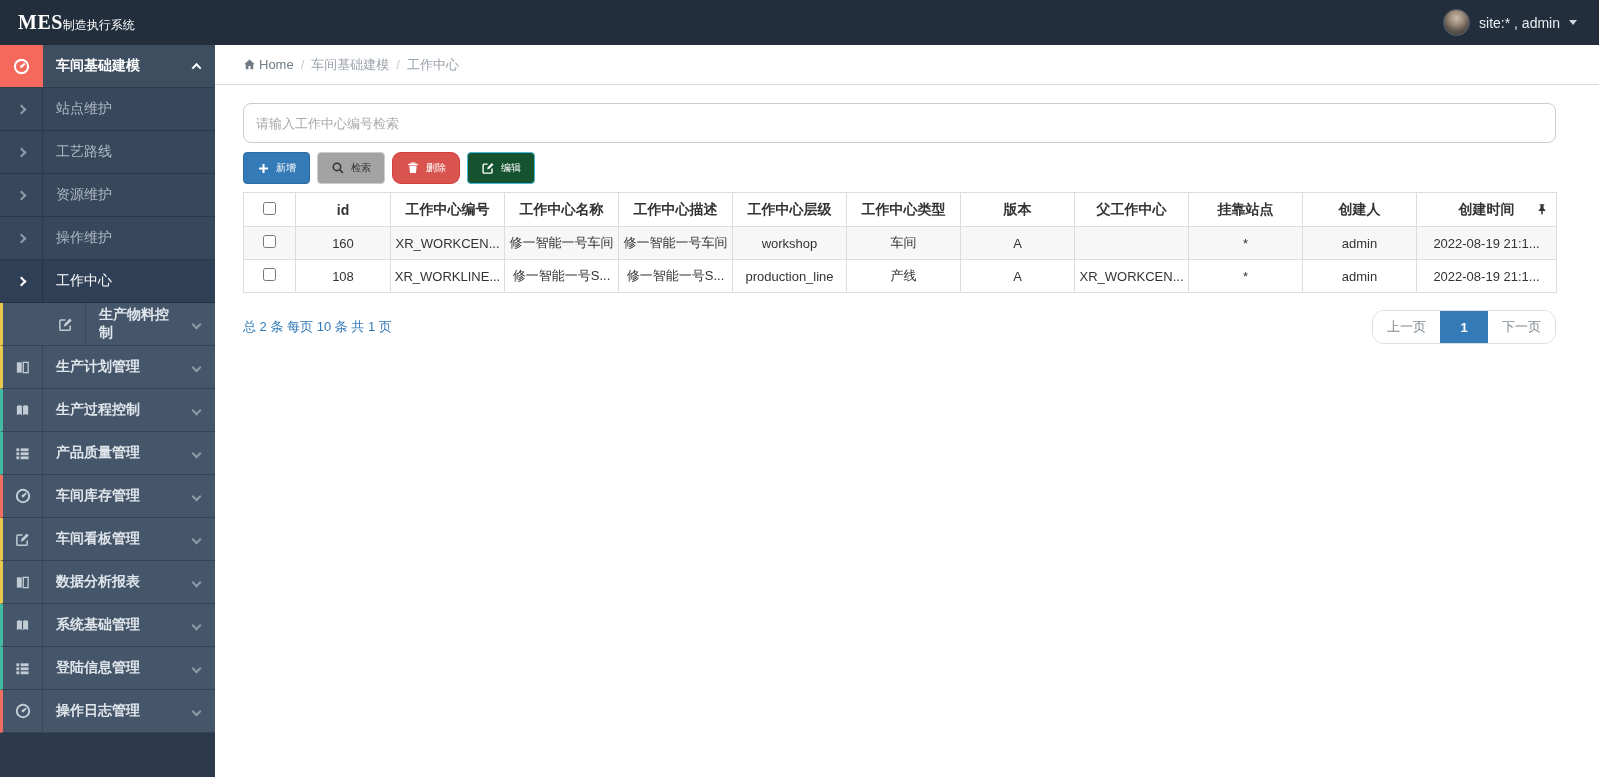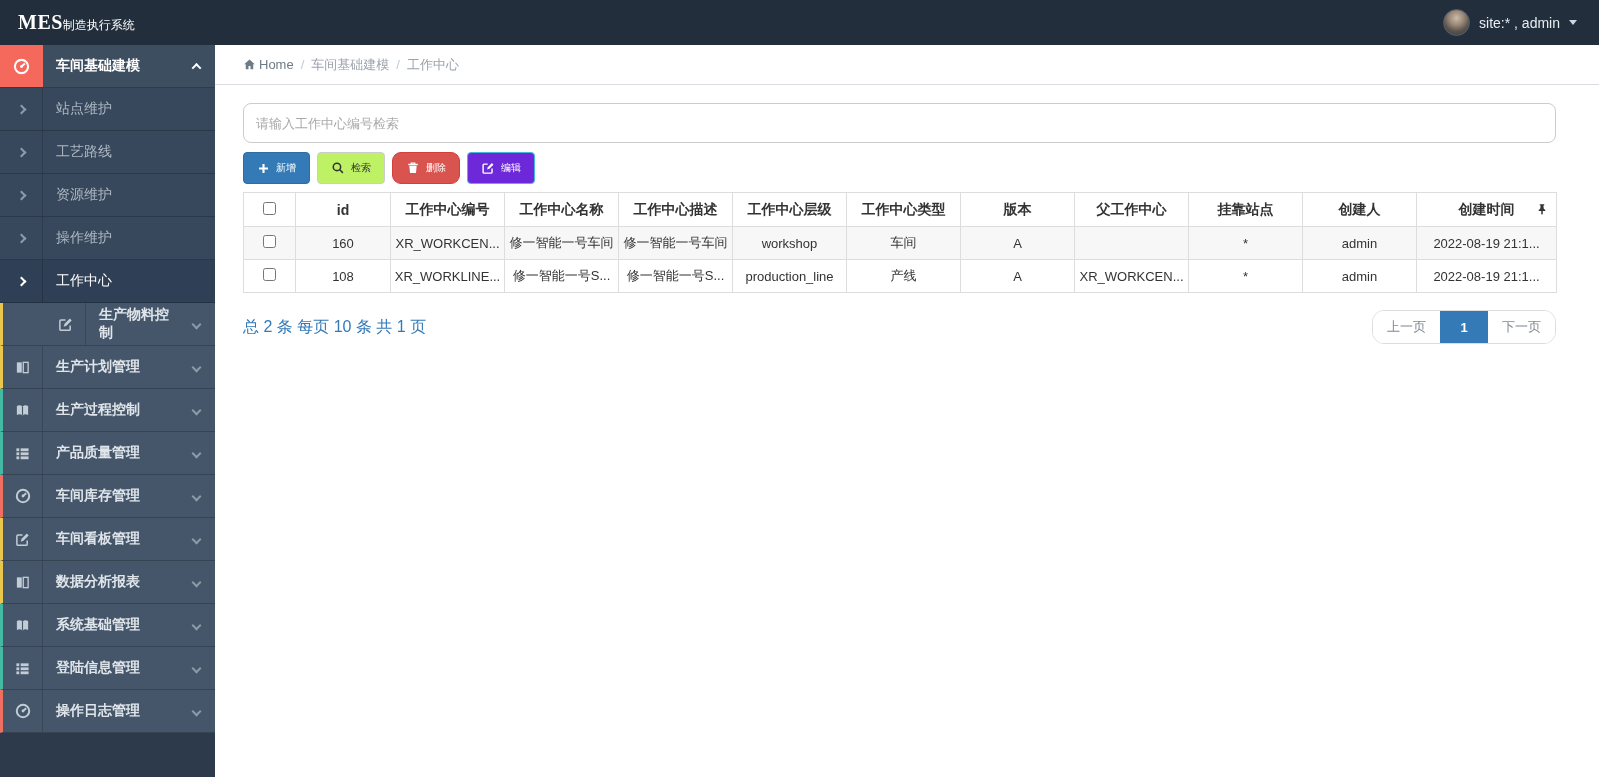--- a/index.html
+++ b/index.html
@@ -78,34 +78,34 @@
   }
   .search-input::placeholder { color:#a9a9a9; }
 
   .btn-row { margin-top:9px; display:flex; gap:7px; }
   .btn {
     height:32px; padding:0 13px; border-radius:4px; font-size:10px;
     display:inline-flex; align-items:center; gap:6px; cursor:pointer; border:1px solid transparent;
     font-family:"Liberation Sans","DejaVu Sans",sans-serif;
   }
   .btn-primary { background:#337ab7; border-color:#2e6da4; color:#fff; }
-  .btn-default { background:#bef264; border-color:#ccc; color:#333; }
+  .btn-default { background:#a3a3a3; border-color:#ccc; color:#333; }
   .btn-danger  { background:#d9534f; border-color:#d43f3a; color:#fff;border-radius:9px; }
-  .btn-info    { background:#6d28d9; border-color:#46b8da; color:#fff; }
+  .btn-info    { background:#14532d; border-color:#46b8da; color:#fff; }
 
   table.grid { margin-top:8px; border-collapse:collapse; table-layout:fixed; width:1313px; }
   table.grid th, table.grid td { border:1px solid #ddd; text-align:center; overflow:hidden; white-space:nowrap; }
   table.grid th { height:34px; font-size:14px; font-weight:bold; color:#333; position:relative; }
   table.grid td { height:33px; font-size:13px; color:#333; }
   tr.striped td { background:#f7f7f7; }
   .pin { position:absolute; right:8px; top:10px; color:#333; cursor:pointer; }
   input[type=checkbox] { width:13px; height:13px; cursor:pointer; }
 
   .pager-row { margin-top:17px; display:flex; justify-content:space-between; align-items:center; width:1313px; }
-  .pager-summary { color:#337ab7; font-size:16px; }
+  .pager-summary { color:#337ab7; font-size:13px; }
   .pagination { display:flex; border:1px solid #ddd; border-radius:12px; overflow:hidden; }
   .page-btn {
     min-width:48px; padding:7px 14px; background:#fff; color:#818a91; font-size:13px;
     text-align:center; cursor:pointer; border:none;
     font-family:"Liberation Sans","DejaVu Sans",sans-serif;
   }
   .page-btn.active { background:#337ab7; color:#fff; font-weight:bold; }
 </style>
 </head>
 <body>

